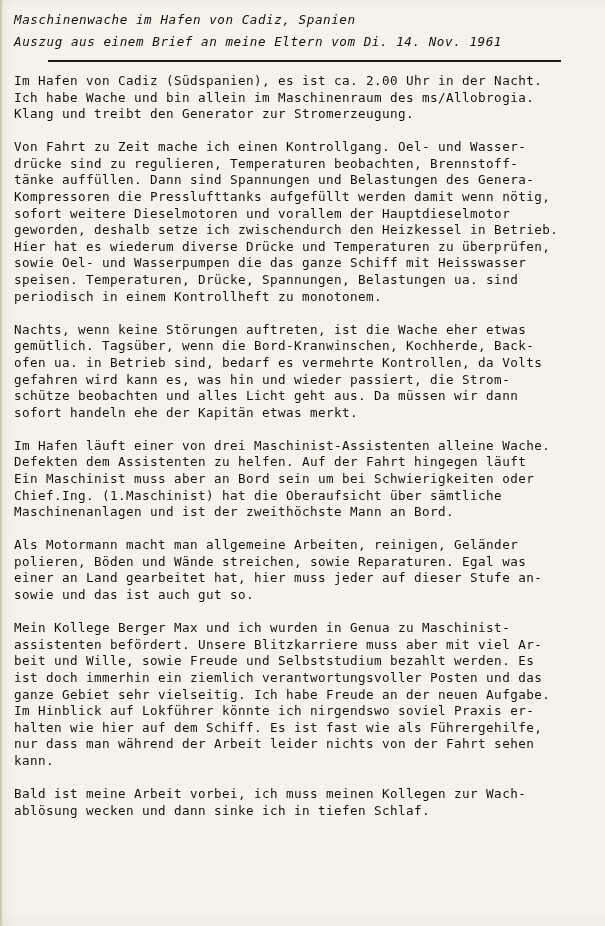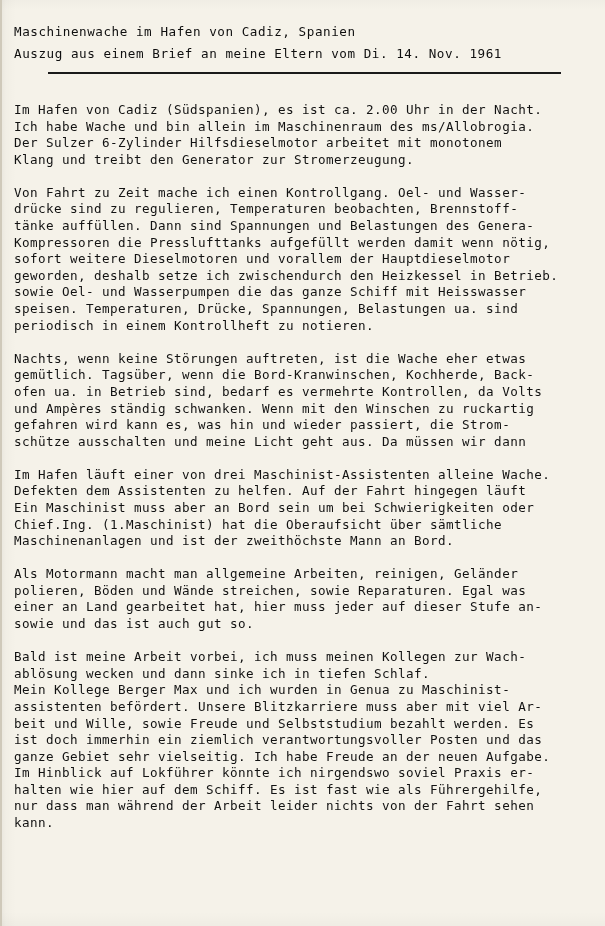--- a/index.html
+++ b/index.html
@@ -44,42 +44,43 @@
   }
 
   .content {
     position: absolute;
     left: 14px;
     top: 0;
     width: 580px;
   }
 
   .doc-header {
-    padding-top: 21px;
+    padding-top: 9px;
+    font-style: italic;
   }
 
   .header-line {
     font-size: 12.6px;
     line-height: 22px;
     letter-spacing: 0.55px;
     white-space: pre;
     color: #0f0f0f;
   }
 
   .rule {
     width: 513px;
     height: 2px;
     background: #1a1a1a;
     margin-top: 7px;
     margin-bottom: 0px;
     border: 0;
   }
 
   .body-block {
-    margin-top: 28px;
+    margin-top: 11px;
   }
 
   .para {
     margin: 0 0 16.5px 0;
   }
 
   .line {
     font-size: 12.6px;
     line-height: 16.6px;
     letter-spacing: 0.42px;
@@ -104,66 +105,66 @@
       <div class="header-line">Maschinenwache im Hafen von Cadiz, Spanien</div>
       <div class="header-line">Auszug aus einem Brief an meine Eltern vom Di. 14. Nov. 1961</div>
       <hr class="rule">
     </div>
 
     <div class="body-block">
 
     <div class="para">
           <div class="line">Im Hafen von Cadiz (Südspanien), es ist ca. 2.00 Uhr in der Nacht.</div>
           <div class="line">Ich habe Wache und bin allein im Maschinenraum des ms/Allobrogia.</div>
-          <div class="line">Der Sulzer 6-Zylinder Hilfsdieselmotor arbeitet mit monotonem</div>
           <div class="line">Klang und treibt den Generator zur Stromerzeugung.</div>
         </div>
         <div class="para">
           <div class="line">Von Fahrt zu Zeit mache ich einen Kontrollgang. Oel- und Wasser-</div>
           <div class="line">drücke sind zu regulieren, Temperaturen beobachten, Brennstoff-</div>
           <div class="line">tänke auffüllen. Dann sind Spannungen und Belastungen des Genera-</div>
           <div class="line">Kompressoren die Presslufttanks aufgefüllt werden damit wenn nötig,</div>
           <div class="line">sofort weitere Dieselmotoren und vorallem der Hauptdieselmotor</div>
           <div class="line">geworden, deshalb setze ich zwischendurch den Heizkessel in Betrieb.</div>
+          <div class="line">Hier hat es wiederum diverse Drücke und Temperaturen zu überprüfen,</div>
           <div class="line">sowie Oel- und Wasserpumpen die das ganze Schiff mit Heisswasser</div>
           <div class="line">speisen. Temperaturen, Drücke, Spannungen, Belastungen ua. sind</div>
-          <div class="line">periodisch in einem Kontrollheft zu notieren.</div>
+          <div class="line">periodisch in einem Kontrollheft zu monotonem.</div>
         </div>
         <div class="para">
           <div class="line">Nachts, wenn keine Störungen auftreten, ist die Wache eher etwas</div>
           <div class="line">gemütlich. Tagsüber, wenn die Bord-Kranwinschen, Kochherde, Back-</div>
           <div class="line">ofen ua. in Betrieb sind, bedarf es vermehrte Kontrollen, da Volts</div>
-          <div class="line">und Ampères ständig schwanken. Wenn mit den Winschen zu ruckartig</div>
           <div class="line">gefahren wird kann es, was hin und wieder passiert, die Strom-</div>
-          <div class="line">schütze ausschalten und meine Licht geht aus. Da müssen wir dann</div>
+          <div class="line">schütze beobachten und alles Licht geht aus. Da müssen wir dann</div>
+          <div class="line">sofort handeln ehe der Kapitän etwas merkt.</div>
         </div>
         <div class="para">
           <div class="line">Im Hafen läuft einer von drei Maschinist-Assistenten alleine Wache.</div>
           <div class="line">Defekten dem Assistenten zu helfen. Auf der Fahrt hingegen läuft</div>
           <div class="line">Ein Maschinist muss aber an Bord sein um bei Schwierigkeiten oder</div>
           <div class="line">Chief.Ing. (1.Maschinist) hat die Oberaufsicht über sämtliche</div>
           <div class="line">Maschinenanlagen und ist der zweithöchste Mann an Bord.</div>
         </div>
         <div class="para">
           <div class="line">Als Motormann macht man allgemeine Arbeiten, reinigen, Geländer</div>
           <div class="line">polieren, Böden und Wände streichen, sowie Reparaturen. Egal was</div>
           <div class="line">einer an Land gearbeitet hat, hier muss jeder auf dieser Stufe an-</div>
           <div class="line">sowie und das ist auch gut so.</div>
         </div>
-        <div class="para closing-para">
-          <div class="line">Bald ist meine Arbeit vorbei, ich muss meinen Kollegen zur Wach-</div>
-          <div class="line">ablösung wecken und dann sinke ich in tiefen Schlaf.</div>
-        </div>
         <div class="para">
           <div class="line">Mein Kollege Berger Max und ich wurden in Genua zu Maschinist-</div>
           <div class="line">assistenten befördert. Unsere Blitzkarriere muss aber mit viel Ar-</div>
           <div class="line">beit und Wille, sowie Freude und Selbststudium bezahlt werden. Es</div>
           <div class="line">ist doch immerhin ein ziemlich verantwortungsvoller Posten und das</div>
           <div class="line">ganze Gebiet sehr vielseitig. Ich habe Freude an der neuen Aufgabe.</div>
           <div class="line">Im Hinblick auf Lokführer könnte ich nirgendswo soviel Praxis er-</div>
           <div class="line">halten wie hier auf dem Schiff. Es ist fast wie als Führergehilfe,</div>
           <div class="line">nur dass man während der Arbeit leider nichts von der Fahrt sehen</div>
           <div class="line">kann.</div>
         </div>
+        <div class="para closing-para">
+          <div class="line">Bald ist meine Arbeit vorbei, ich muss meinen Kollegen zur Wach-</div>
+          <div class="line">ablösung wecken und dann sinke ich in tiefen Schlaf.</div>
+        </div>
       </div>
 
   </div>
 </div>
 
 </body></html>

